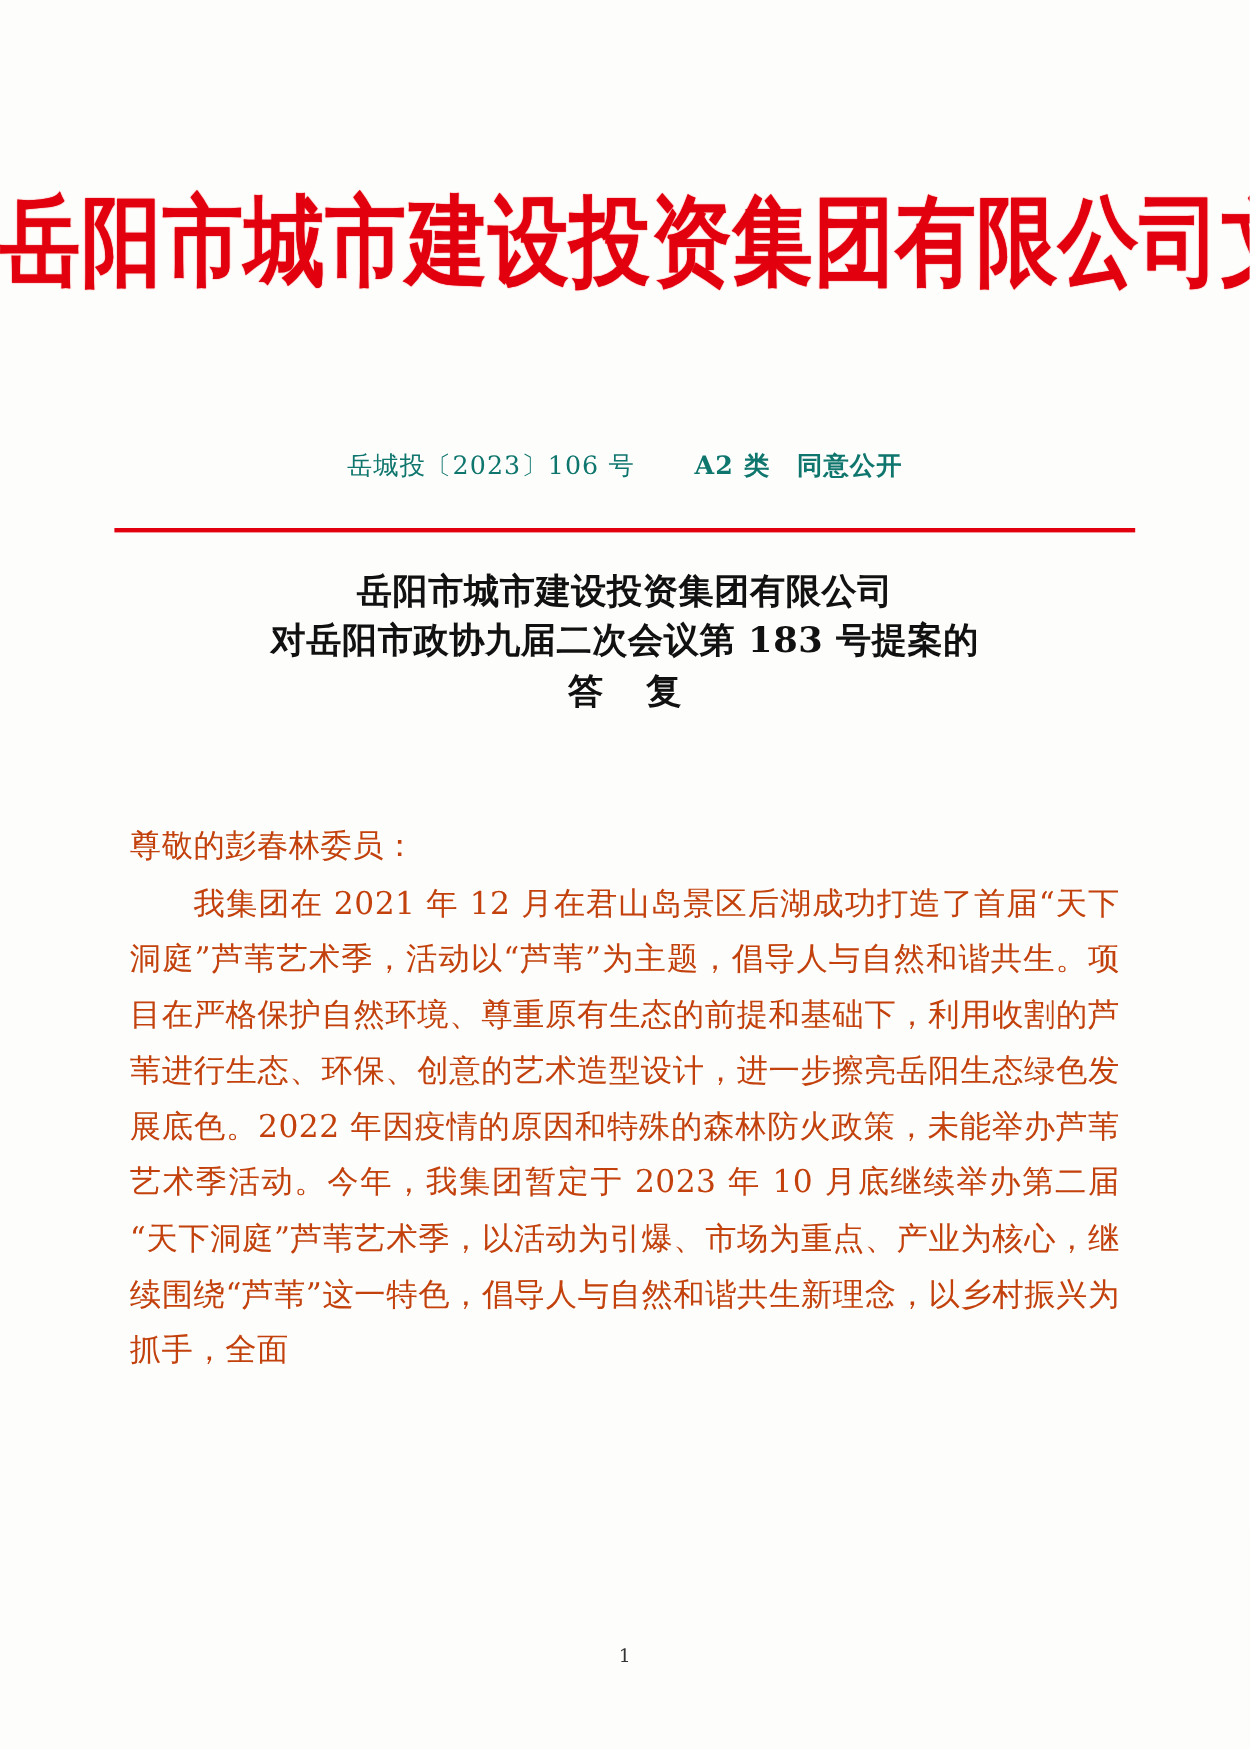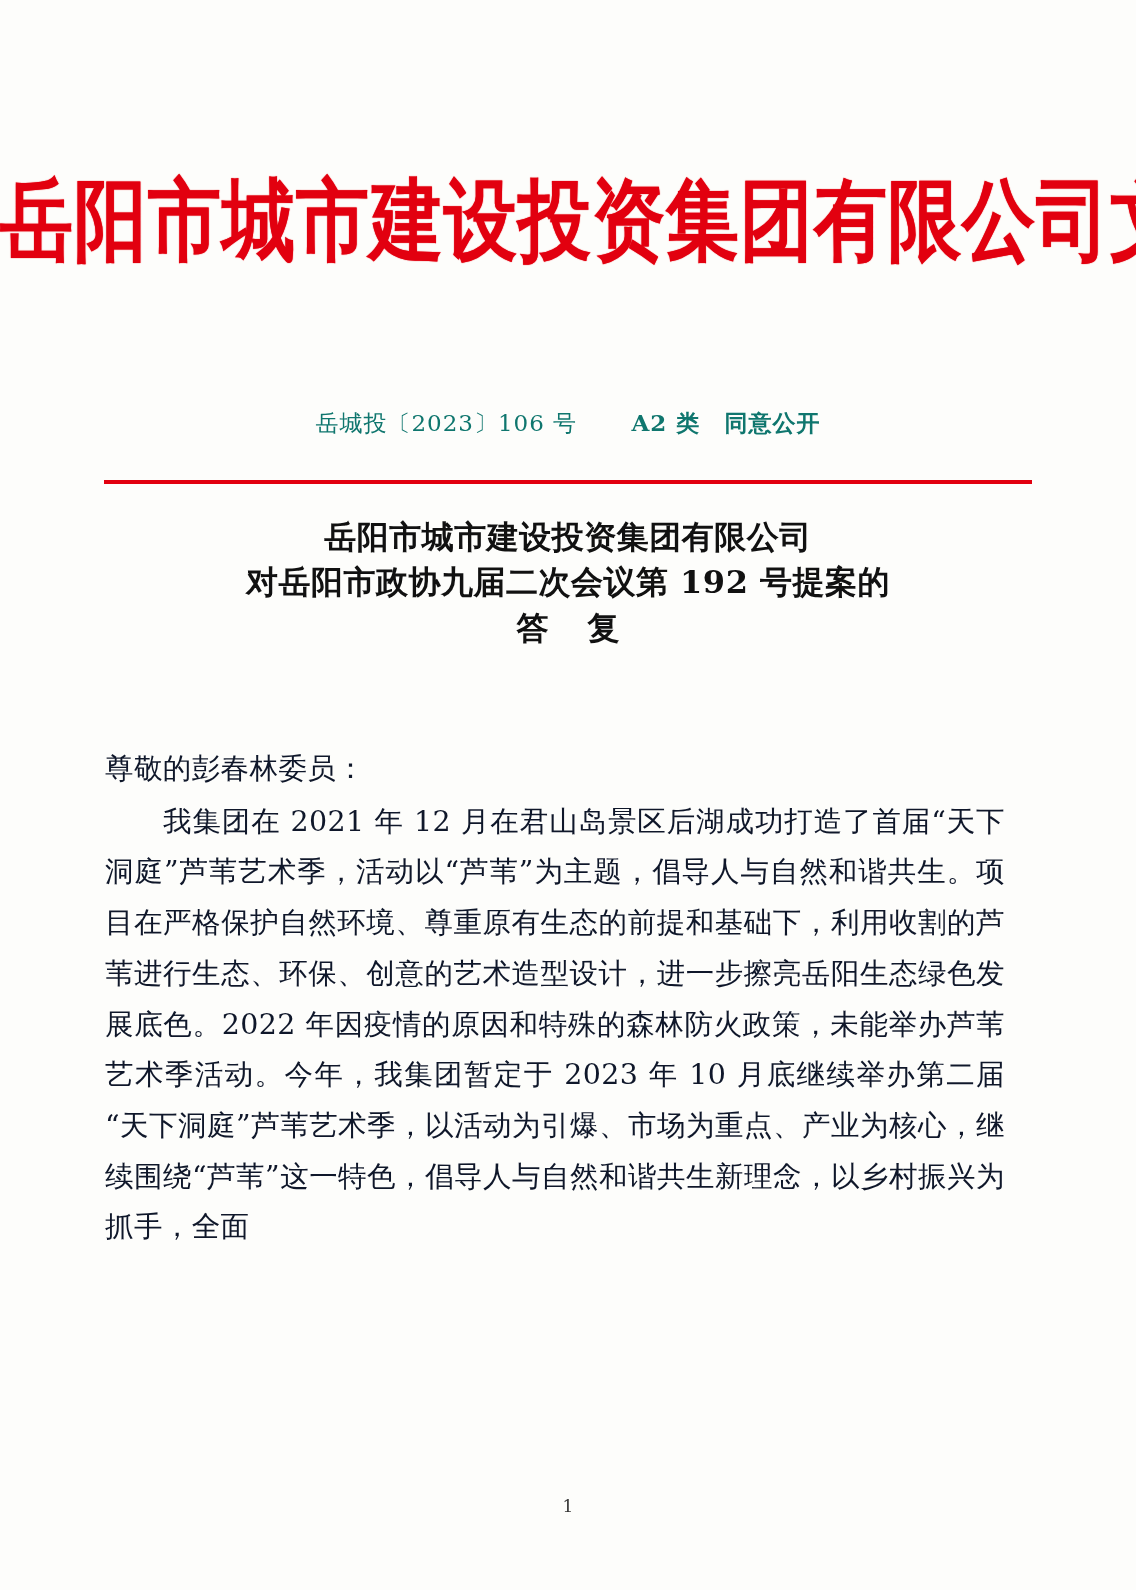--- a/index.html
+++ b/index.html
@@ -88,26 +88,26 @@
     color: #111;
   }
   .main-title .l3 {
     letter-spacing: 14px;
     padding-left: 14px;
   }
   
   .body-text {
     position: absolute;
     top: 744px;
-    left: 105px;
+    left: 118px;
     width: 900px;
     font-size: 28.5px;
     line-height: 1.78;
     letter-spacing: 0.4px;
-    color: #0f172a;
+    color: #c2410c;
     text-align: justify;
   }
   .body-text p {
     margin: 0 0 2px 0;
   }
   .body-text p.indent {
     text-indent: 58px;
   }
   .salutation {
     margin-bottom: 6px;
@@ -135,21 +135,21 @@
   <div class="doc-number-row">
     <span class="num">岳城投〔2023〕106 号</span>
     <span class="cat">A2 类</span>
     <span class="pub">同意公开</span>
   </div>
 
   <div class="red-rule"></div>
 
   <div class="main-title">
     <div class="l1">岳阳市城市建设投资集团有限公司</div>
-    <div class="l2">对岳阳市政协九届二次会议第 192 号提案的</div>
+    <div class="l2">对岳阳市政协九届二次会议第 183 号提案的</div>
     <div class="l3">答  复</div>
   </div>
 
   <div class="body-text">
     <p class="salutation">尊敬的彭春林委员：</p>
     <p class="indent">我集团在 2021 年 12 月在君山岛景区后湖成功打造了首届“天下洞庭”芦苇艺术季，活动以“芦苇”为主题，倡导人与自然和谐共生。项目在严格保护自然环境、尊重原有生态的前提和基础下，利用收割的芦苇进行生态、环保、创意的艺术造型设计，进一步擦亮岳阳生态绿色发展底色。2022 年因疫情的原因和特殊的森林防火政策，未能举办芦苇艺术季活动。今年，我集团暂定于 2023 年 10 月底继续举办第二届“天下洞庭”芦苇艺术季，以活动为引爆、市场为重点、产业为核心，继续围绕“芦苇”这一特色，倡导人与自然和谐共生新理念，以乡村振兴为抓手，全面</p>
   </div>
 
   <div class="page-number">1</div>
 

